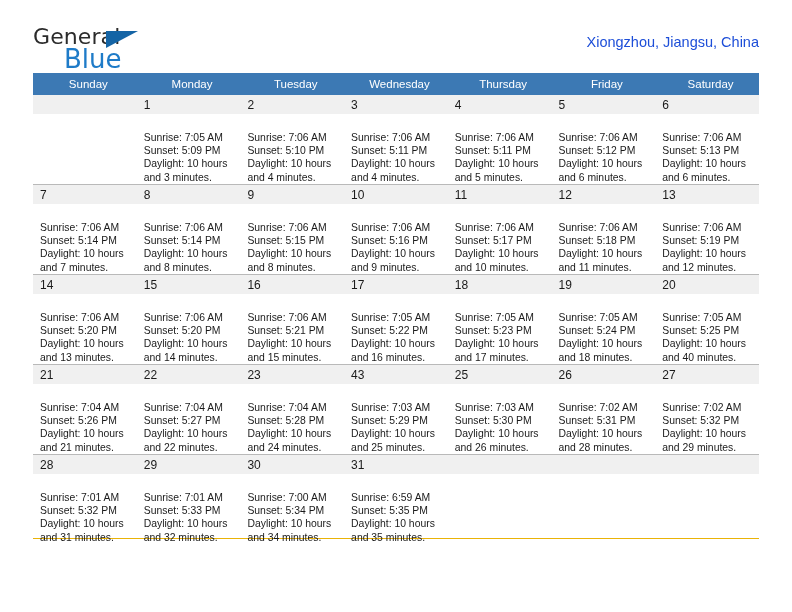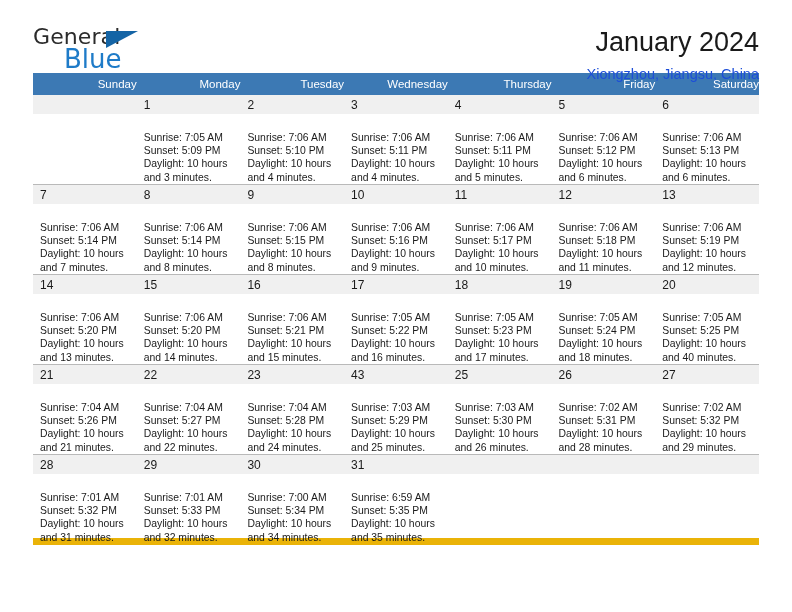--- a/index.html
+++ b/index.html
@@ -86,33 +86,33 @@
   .calendar {
     width: 726px;
     border-collapse: collapse;
     table-layout: fixed;
   }
   .calendar th {
     background: #3c79b4;
     color: #ffffff;
     font-size: 11.5px;
     font-weight: normal;
-    text-align: right;
+    text-align: center;
     padding: 5px 0 5px 7px;
     height: 21px;
     box-sizing: border-box;
   }
   .calendar td {
     vertical-align: top;
     padding: 0;
     width: 103.7px;
     border-bottom: 1px solid #b9b9b9;
   }
   .calendar tr.week:last-child td {
-    border-bottom: 7px solid #eab308;
+    border-bottom: 1px solid #eab308;
   }
   .cell {
     height: 89px;
     box-sizing: border-box;
   }
   .cell.tall { height: 83px; }
   .daynum {
     background: #f0f0f0;
     font-size: 12px;
     color: #1a1a1a;
@@ -134,21 +134,20 @@
 
 <div class="page">
 
   <div class="header">
     <div class="brand">
       <span class="brand-general">General</span>
       <span class="brand-tri"></span>
       <span class="brand-blue">Blue</span>
     </div>
     <div class="titles">
-      <div class="cal-title">January 2024</div>
       <div class="cal-subtitle">Xiongzhou, Jiangsu, China</div>
     </div>
   </div>
 
   <table class="calendar">
     <thead>
       <tr>
         <th>Sunday</th>
         <th>Monday</th>
         <th>Tuesday</th>

